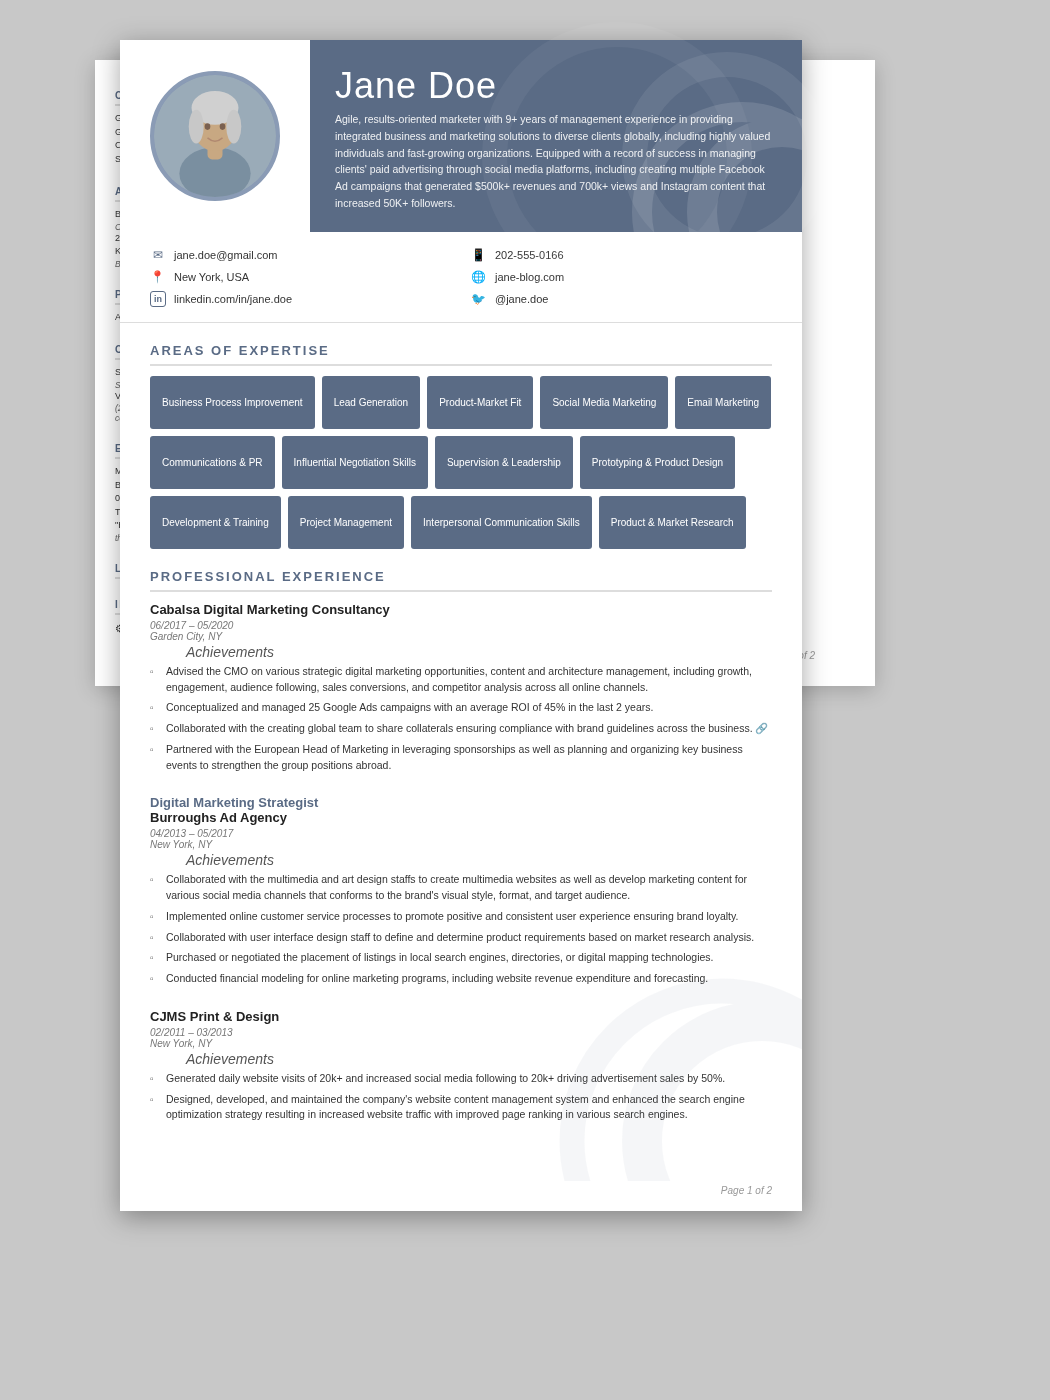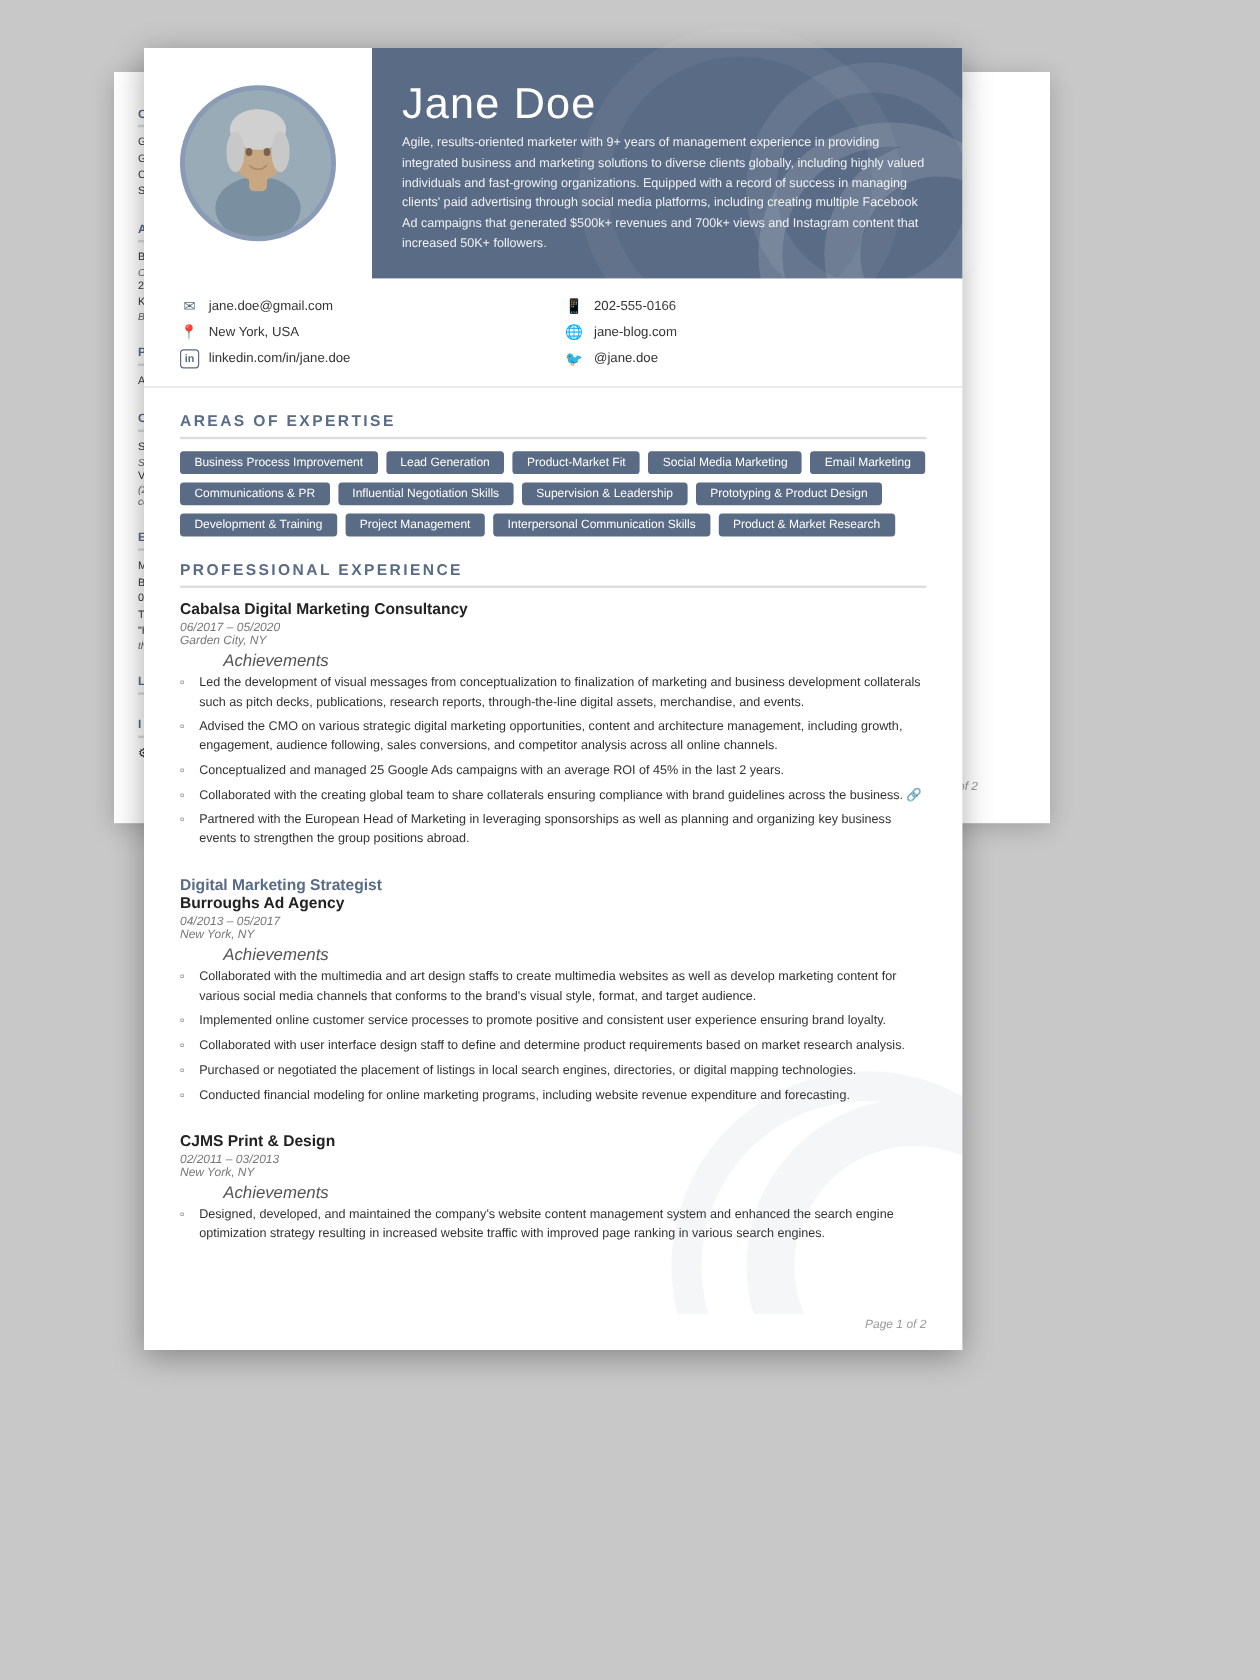--- a/index.html
+++ b/index.html
@@ -130,21 +130,21 @@
     .skills-container {
       display: flex;
       flex-wrap: wrap;
       gap: 7px;
       margin-bottom: 5px;
     }
     .skill-tag {
       background: #5a6b85;
       color: #fff;
       font-size: 10px;
-      padding: 4px 12px;
+      padding: 21px 12px;
       border-radius: 3px;
       white-space: nowrap;
     }
     
     .experience-item {
       margin-bottom: 22px;
     }
     .job-title {
       font-size: 13px;
       font-weight: 700;
@@ -411,21 +411,20 @@
       <div class="section-title">PROFESSIONAL EXPERIENCE</div>
 
       <div class="experience-item">
         <div class="company-name">Cabalsa Digital Marketing Consultancy</div>
         <div class="job-meta">
           <span class="job-dates">06/2017 – 05/2020</span>
           <span class="job-location">Garden City, NY</span>
         </div>
         <div class="achievements-label">Achievements</div>
         <ul class="achievement-list">
-          <li>Led the development of visual messages from conceptualization to finalization of marketing and business development collaterals such as pitch decks, publications, research reports, through-the-line digital assets, merchandise, and events.</li>
           <li>Advised the CMO on various strategic digital marketing opportunities, content and architecture management, including growth, engagement, audience following, sales conversions, and competitor analysis across all online channels.</li>
           <li>Conceptualized and managed 25 Google Ads campaigns with an average ROI of 45% in the last 2 years.</li>
           <li>Collaborated with the creating global team to share collaterals ensuring compliance with brand guidelines across the business. 🔗</li>
           <li>Partnered with the European Head of Marketing in leveraging sponsorships as well as planning and organizing key business events to strengthen the group positions abroad.</li>
         </ul>
       </div>
 
       <div class="experience-item">
         <div class="job-title">Digital Marketing Strategist</div>
         <div class="company-name">Burroughs Ad Agency</div>
@@ -444,20 +443,21 @@
       </div>
 
       <div class="experience-item">
         <div class="company-name">CJMS Print &amp; Design</div>
         <div class="job-meta">
           <span class="job-dates">02/2011 – 03/2013</span>
           <span class="job-location">New York, NY</span>
         </div>
         <div class="achievements-label">Achievements</div>
         <ul class="achievement-list">
+          <li>Generated daily website visits of 20k+ and increased social media following to 20k+ driving advertisement sales by 50%.</li>
           <li>Designed, developed, and maintained the company's website content management system and enhanced the search engine optimization strategy resulting in increased website traffic with improved page ranking in various search engines.</li>
         </ul>
       </div>
 
     </div>
 
     <svg style="position:absolute;bottom:30px;right:0;opacity:0.05;pointer-events:none;" width="280" height="280" viewBox="0 0 280 280">
       <circle cx="240" cy="240" r="120" fill="none" stroke="#5a6b85" stroke-width="40"></circle>
       <circle cx="200" cy="240" r="150" fill="none" stroke="#5a6b85" stroke-width="25"></circle>
     </svg>

